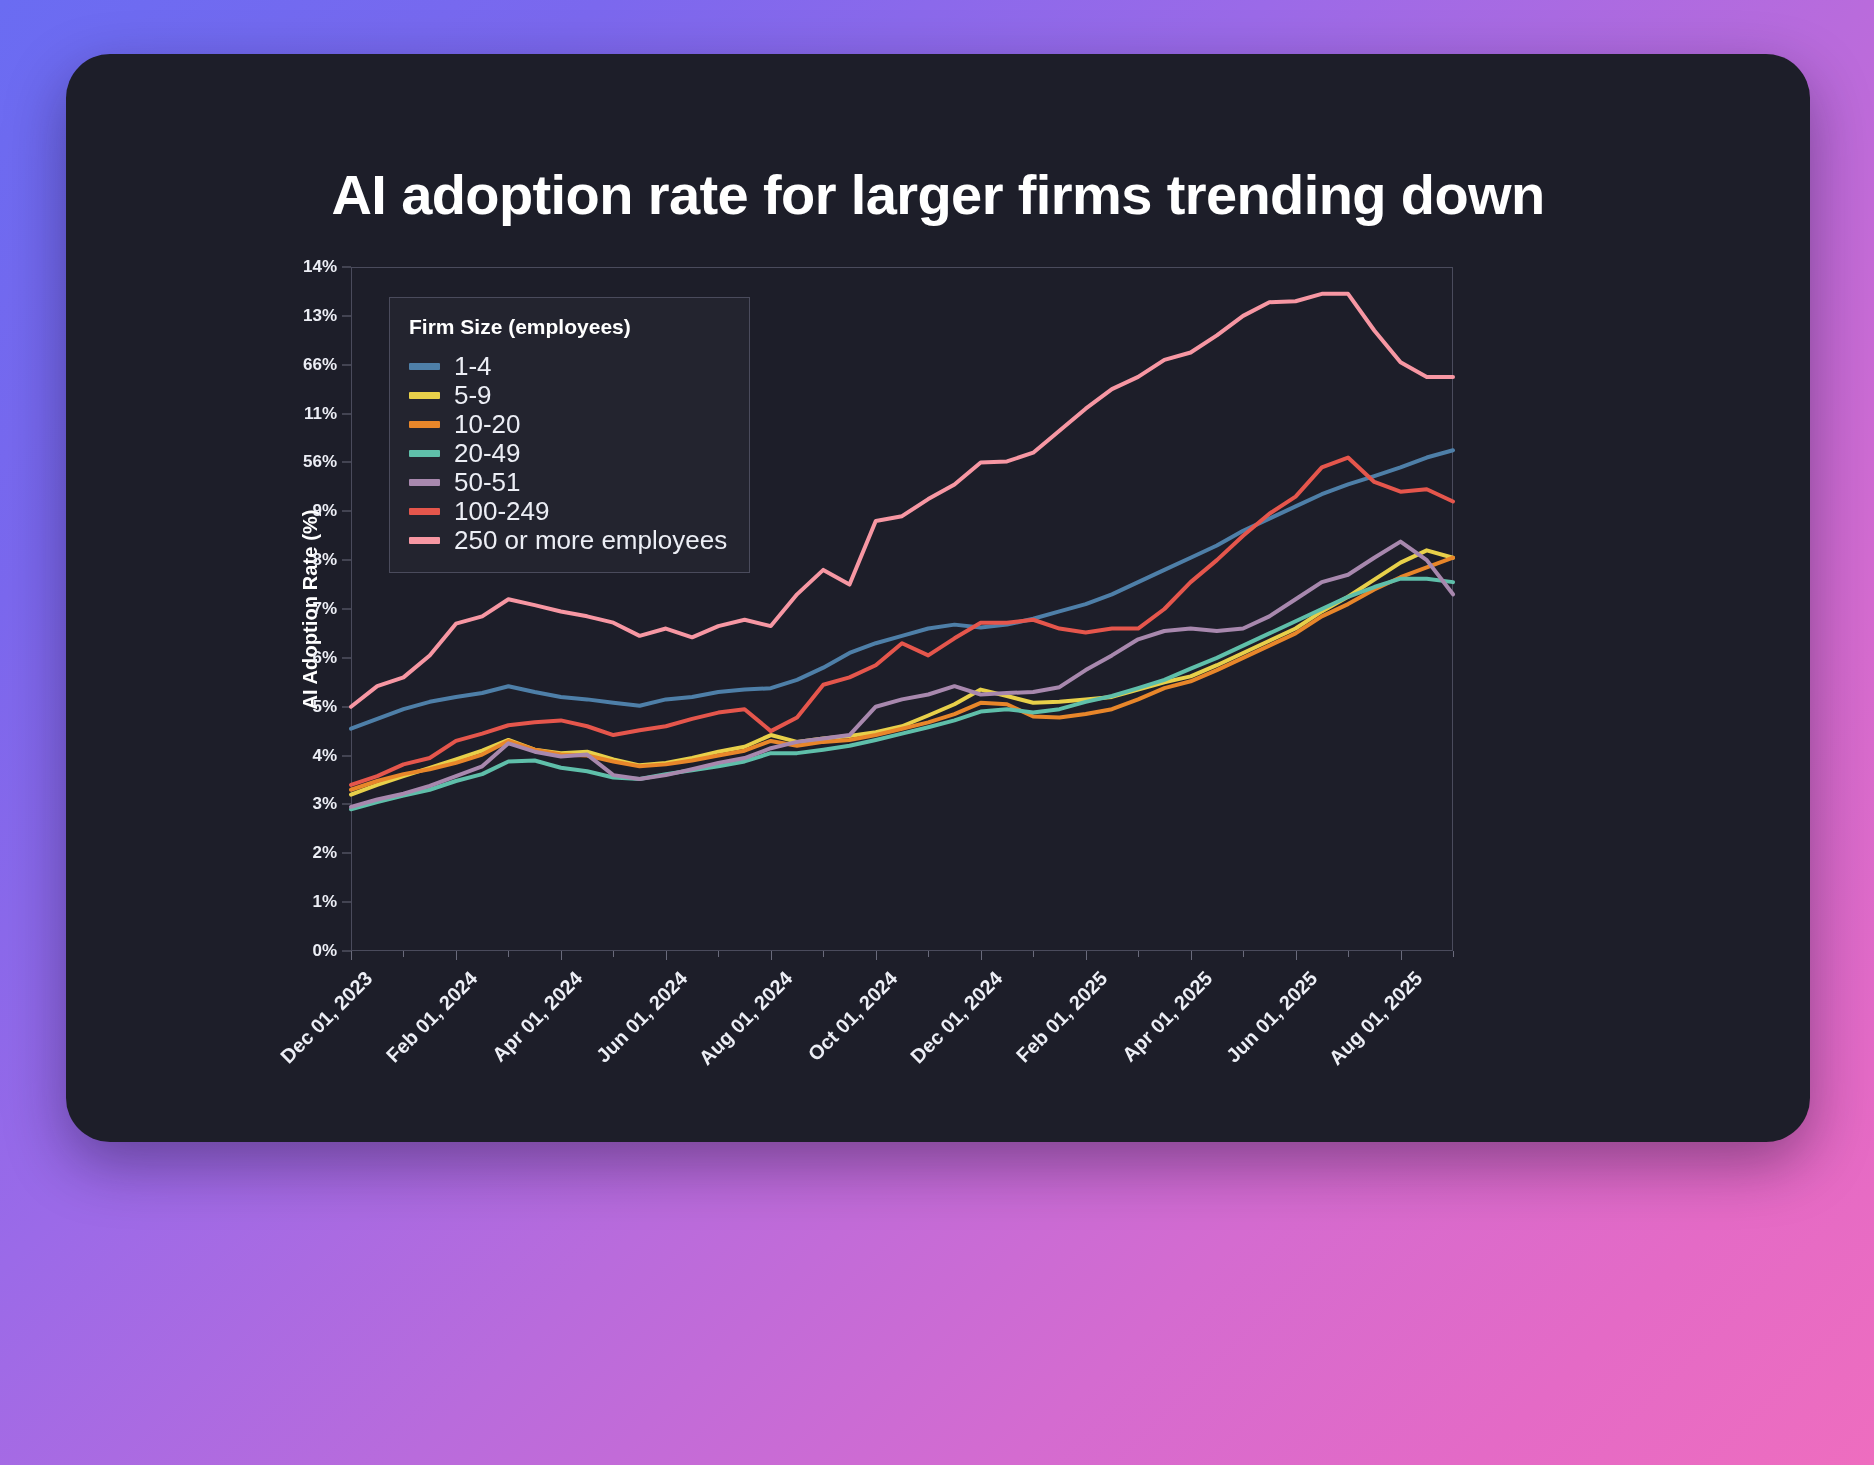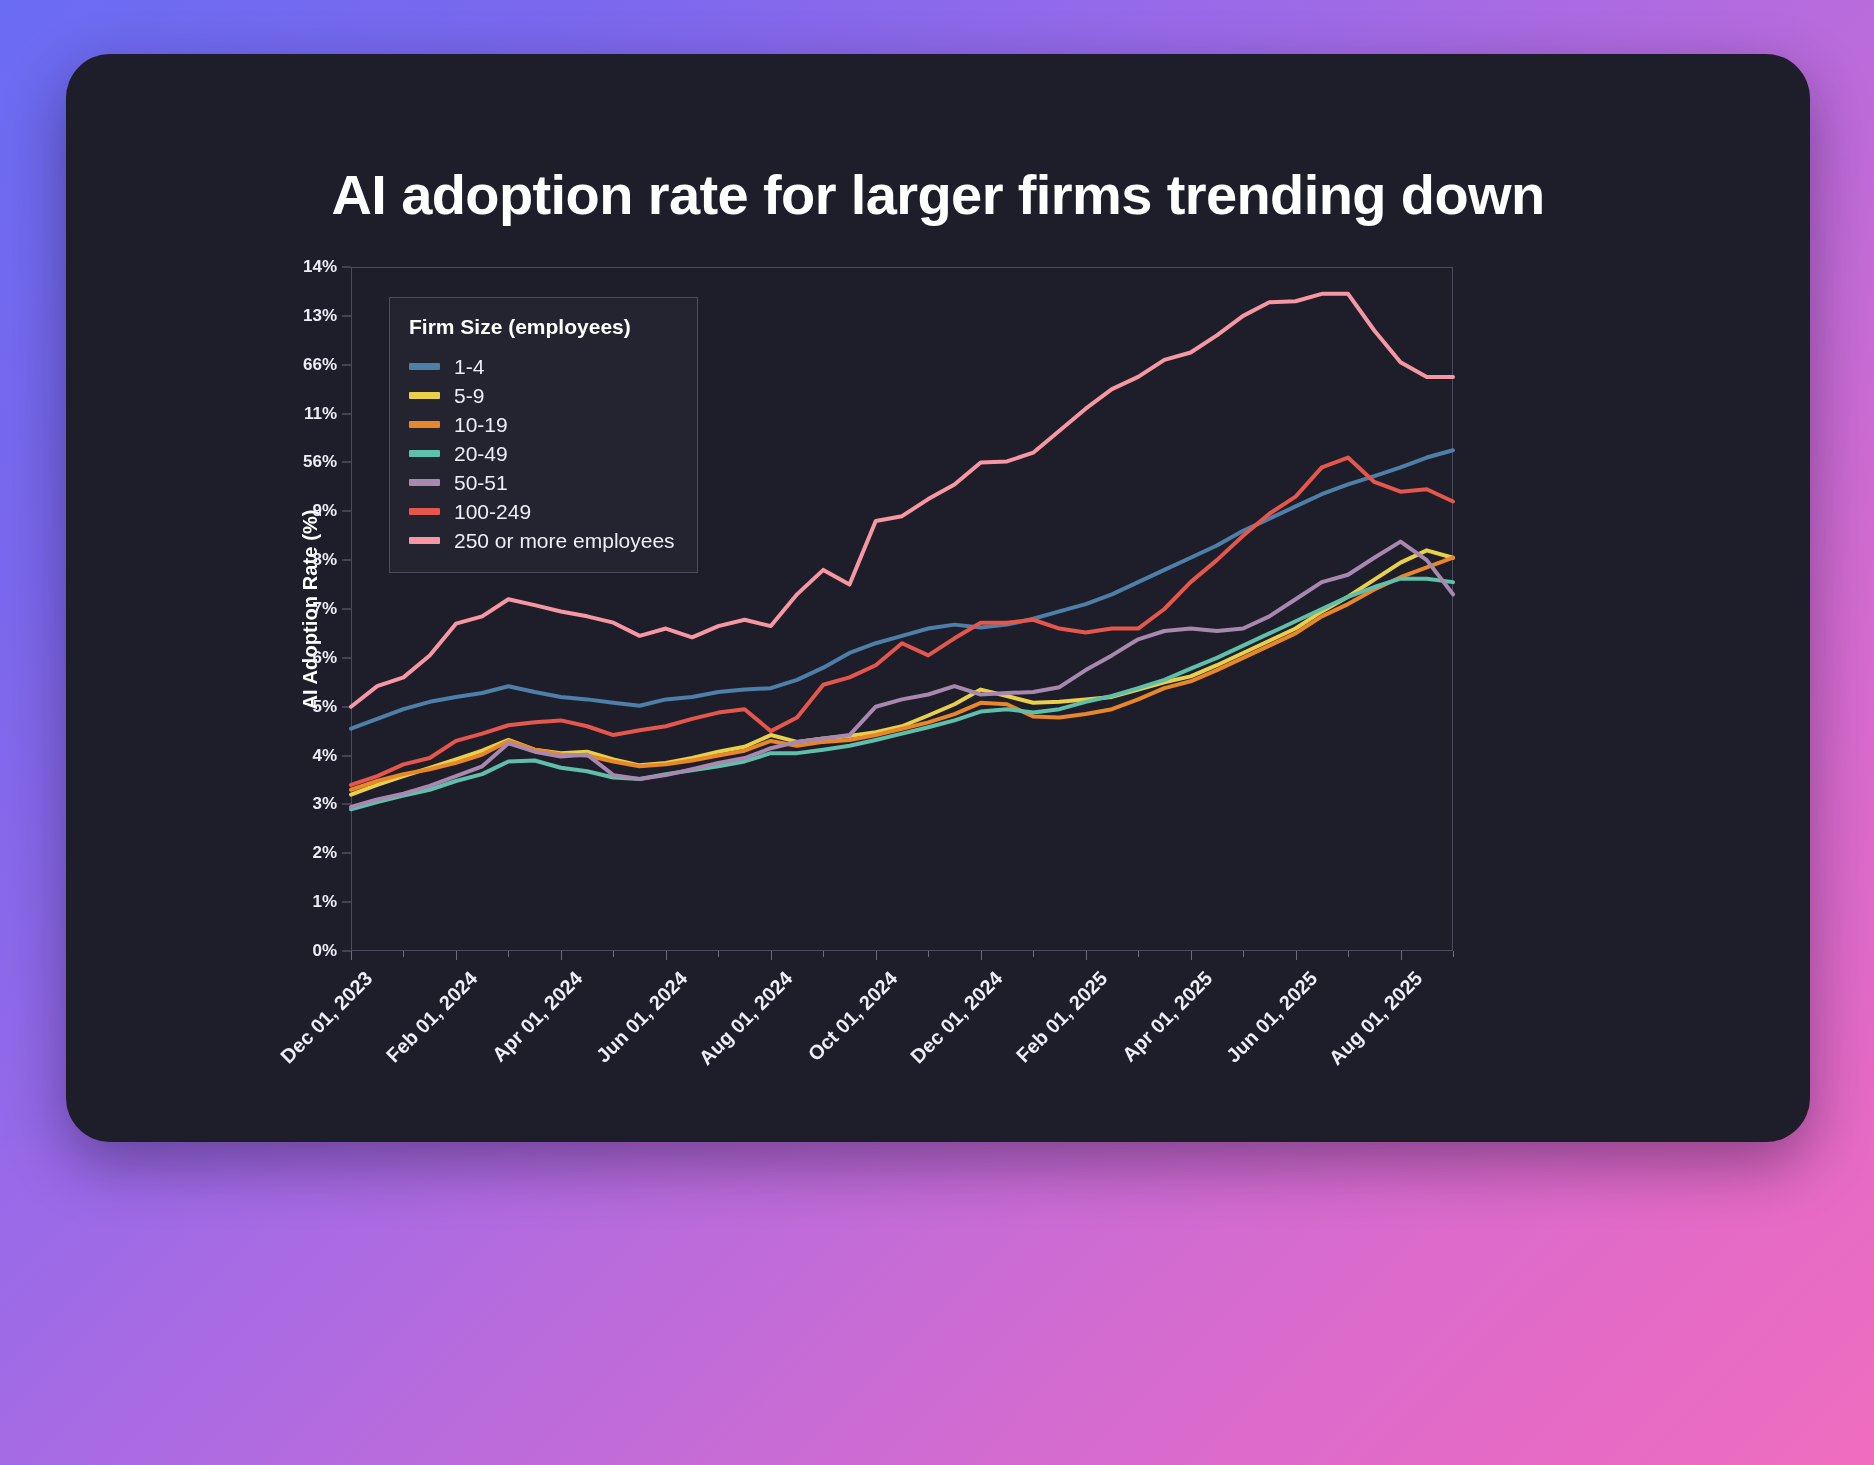--- a/index.html
+++ b/index.html
@@ -155,21 +155,21 @@
   }
   .legend-swatch {
     width: 31px;
     height: 7px;
     border-radius: 1px;
     flex: 0 0 auto;
   }
   .legend-label {
     margin-left: 14px;
     color: #eceef5;
-    font-size: 21px;
+    font-size: 26px;
     white-space: nowrap;
   }
 </style>
 </head>
 <body>
 
 <div id="card">
 
   <div id="chart-title">AI adoption rate for larger firms trending down</div>
 
@@ -264,21 +264,21 @@
           <div class="legend-item">
             <span class="legend-swatch" style="background: rgb(78, 127, 168);"></span>
             <span class="legend-label">1-4</span>
           </div>
           <div class="legend-item">
             <span class="legend-swatch" style="background: rgb(232, 208, 74);"></span>
             <span class="legend-label">5-9</span>
           </div>
           <div class="legend-item">
             <span class="legend-swatch" style="background: rgb(232, 134, 42);"></span>
-            <span class="legend-label">10-19</span>
+            <span class="legend-label">10-20</span>
           </div>
           <div class="legend-item">
             <span class="legend-swatch" style="background: rgb(95, 191, 170);"></span>
             <span class="legend-label">20-49</span>
           </div>
           <div class="legend-item">
             <span class="legend-swatch" style="background: rgb(168, 136, 174);"></span>
             <span class="legend-label">50-51</span>
           </div>
           <div class="legend-item">

